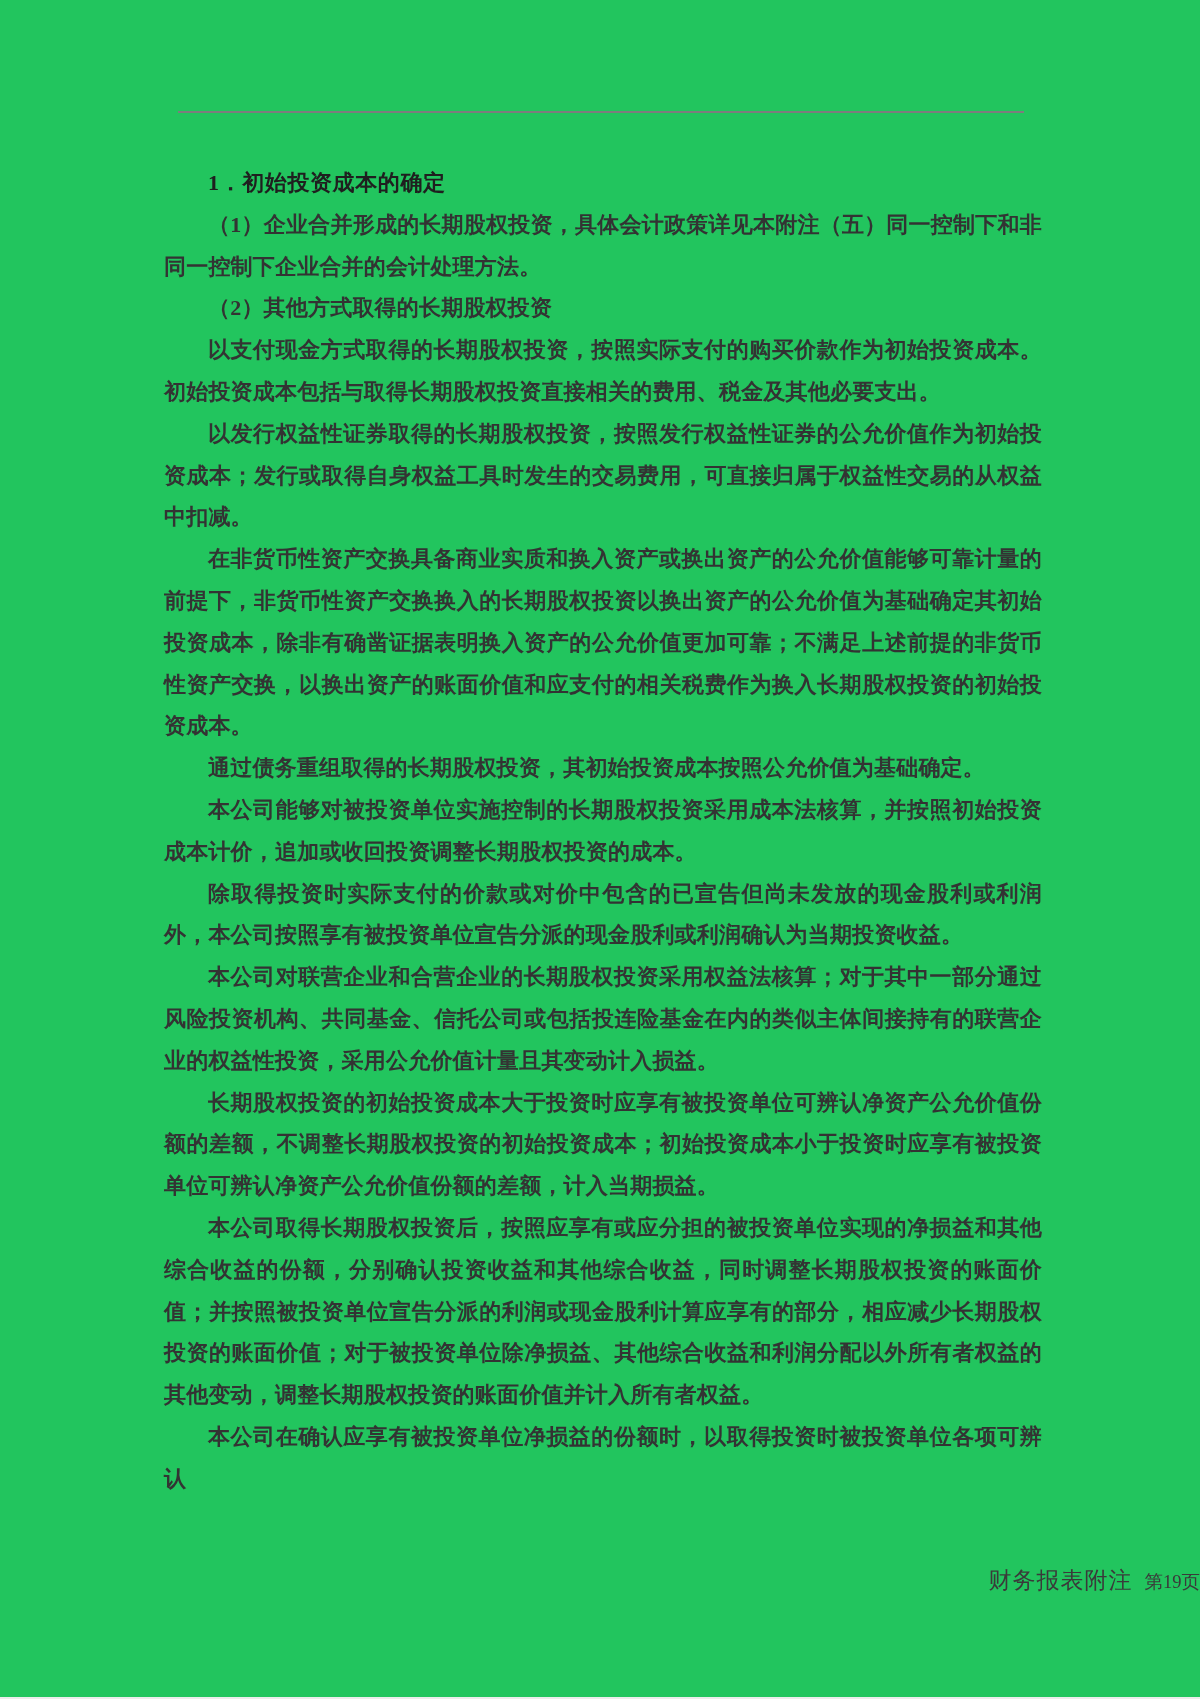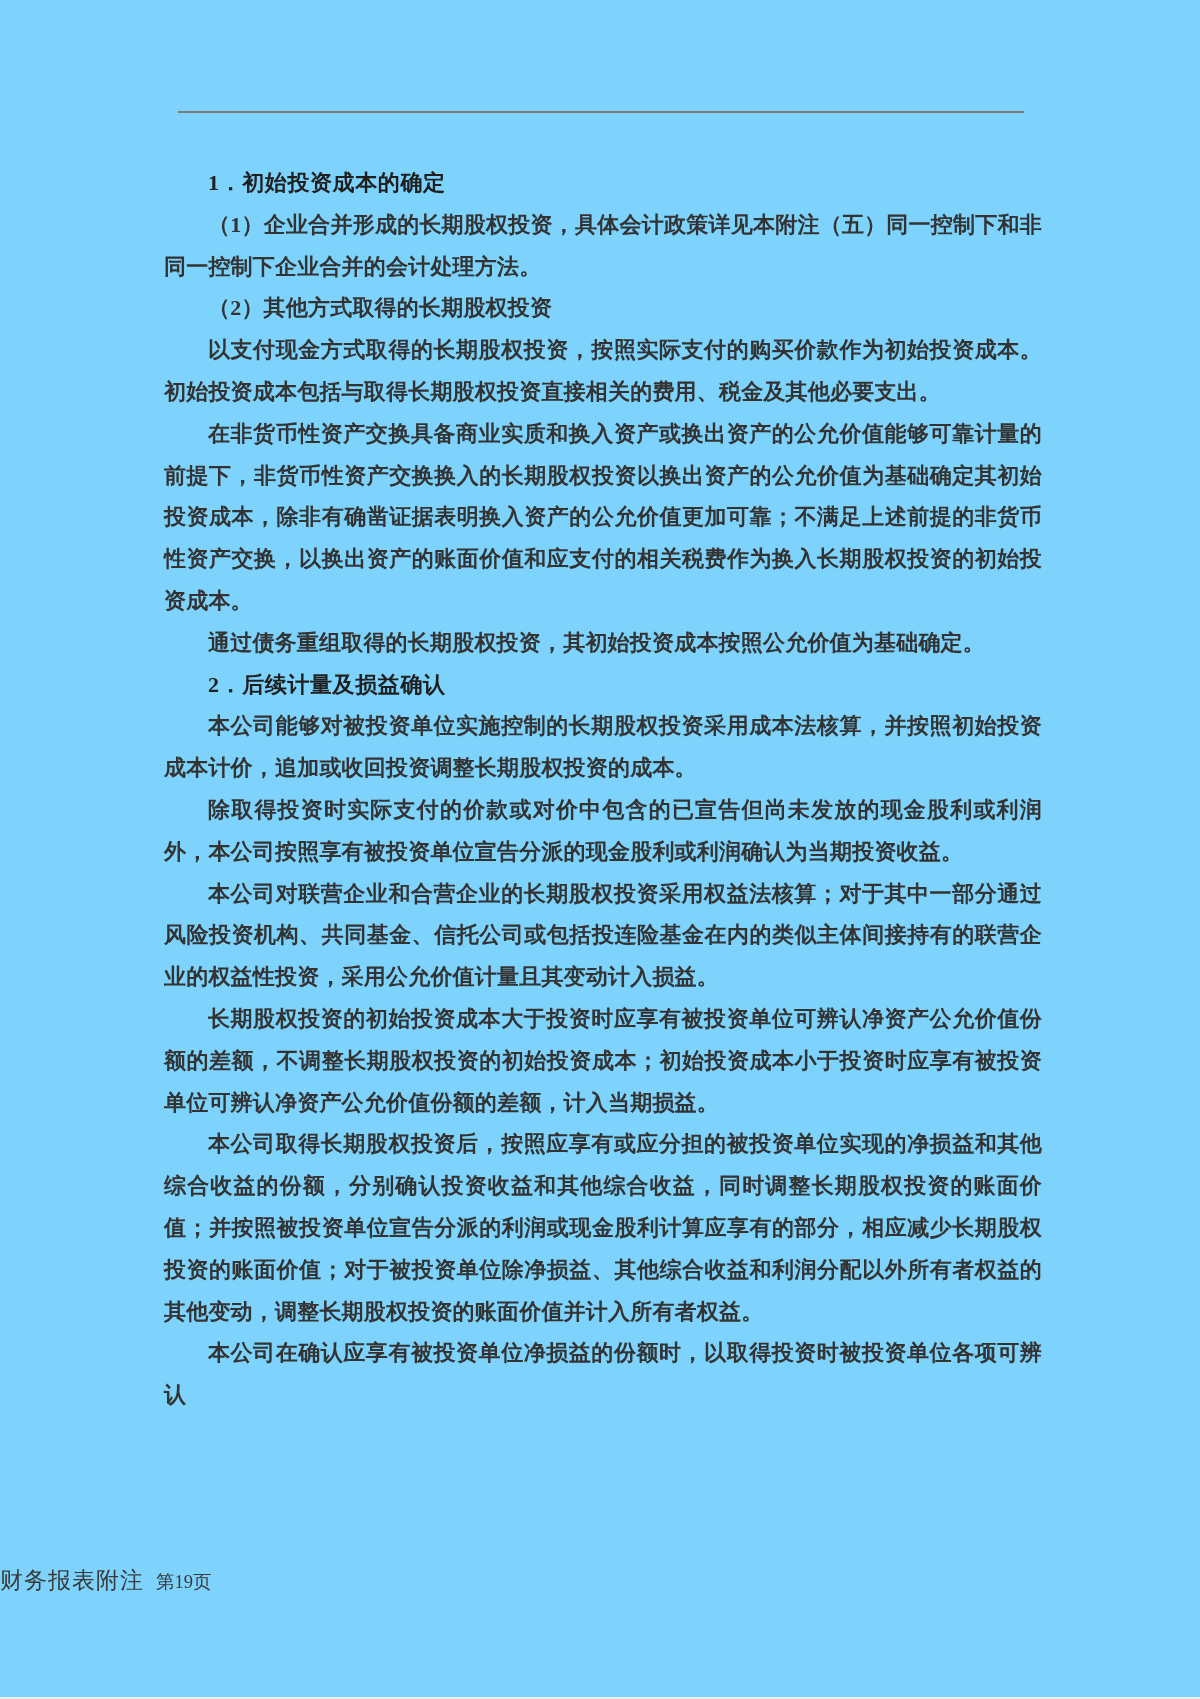--- a/index.html
+++ b/index.html
@@ -11,21 +11,21 @@
     width: 1200px;
     height: 1699px;
     position: relative;
     font-family: "Liberation Serif", "DejaVu Serif", serif;
     color: #2e2e2e;
     overflow: hidden;
   }
   .page {
     position: absolute;
     inset: 0;
-    background: #7dd3fc;
+    background: #22c55e;
   }
   .top-rule {
     position: absolute;
     left: 178px;
     top: 111px;
     width: 846px;
     height: 2px;
     background: #7d7d7d;
   }
   .content {
@@ -48,21 +48,21 @@
   .content p.heading {
     font-weight: bold;
     color: #1f1f1f;
     letter-spacing: 0.6px;
   }
   .footer {
     position: absolute;
     left: 0;
     top: 1565px;
     width: 1200px;
-    text-align: left;
+    text-align: right;
     color: #3a3a3a;
     white-space: nowrap;
   }
   .footer .footer-title {
     font-size: 23px;
     letter-spacing: 1px;
   }
   .footer .footer-pageno {
     font-size: 18.5px;
     margin-left: 12px;
@@ -80,23 +80,23 @@
 <body>
 
 <div class="page">
   <div class="top-rule"></div>
 
   <div class="content" id="doc-body">
       <p class="heading">1．初始投资成本的确定</p>
       <p class="para">（1）企业合并形成的长期股权投资，具体会计政策详见本附注（五）同一控制下和非同一控制下企业合并的会计处理方法。</p>
       <p class="para">（2）其他方式取得的长期股权投资</p>
       <p class="para">以支付现金方式取得的长期股权投资，按照实际支付的购买价款作为初始投资成本。初始投资成本包括与取得长期股权投资直接相关的费用、税金及其他必要支出。</p>
+      <p class="para">以发行权益性证券取得的长期股权投资，按照发行权益性证券的公允价值作为初始投资成本；发行或取得自身权益工具时发生的交易费用，可直接归属于权益性交易的从权益中扣减。</p>
       <p class="para">在非货币性资产交换具备商业实质和换入资产或换出资产的公允价值能够可靠计量的前提下，非货币性资产交换换入的长期股权投资以换出资产的公允价值为基础确定其初始投资成本，除非有确凿证据表明换入资产的公允价值更加可靠；不满足上述前提的非货币性资产交换，以换出资产的账面价值和应支付的相关税费作为换入长期股权投资的初始投资成本。</p>
       <p class="para">通过债务重组取得的长期股权投资，其初始投资成本按照公允价值为基础确定。</p>
-      <p class="heading">2．后续计量及损益确认</p>
       <p class="para">本公司能够对被投资单位实施控制的长期股权投资采用成本法核算，并按照初始投资成本计价，追加或收回投资调整长期股权投资的成本。</p>
       <p class="para">除取得投资时实际支付的价款或对价中包含的已宣告但尚未发放的现金股利或利润外，本公司按照享有被投资单位宣告分派的现金股利或利润确认为当期投资收益。</p>
       <p class="para">本公司对联营企业和合营企业的长期股权投资采用权益法核算；对于其中一部分通过风险投资机构、共同基金、信托公司或包括投连险基金在内的类似主体间接持有的联营企业的权益性投资，采用公允价值计量且其变动计入损益。</p>
       <p class="para">长期股权投资的初始投资成本大于投资时应享有被投资单位可辨认净资产公允价值份额的差额，不调整长期股权投资的初始投资成本；初始投资成本小于投资时应享有被投资单位可辨认净资产公允价值份额的差额，计入当期损益。</p>
       <p class="para">本公司取得长期股权投资后，按照应享有或应分担的被投资单位实现的净损益和其他综合收益的份额，分别确认投资收益和其他综合收益，同时调整长期股权投资的账面价值；并按照被投资单位宣告分派的利润或现金股利计算应享有的部分，相应减少长期股权投资的账面价值；对于被投资单位除净损益、其他综合收益和利润分配以外所有者权益的其他变动，调整长期股权投资的账面价值并计入所有者权益。</p>
       <p class="para">本公司在确认应享有被投资单位净损益的份额时，以取得投资时被投资单位各项可辨认</p>
     </div>
 
   <div class="footer">
     <span class="footer-title">财务报表附注</span><span class="footer-pageno">第19页</span>

